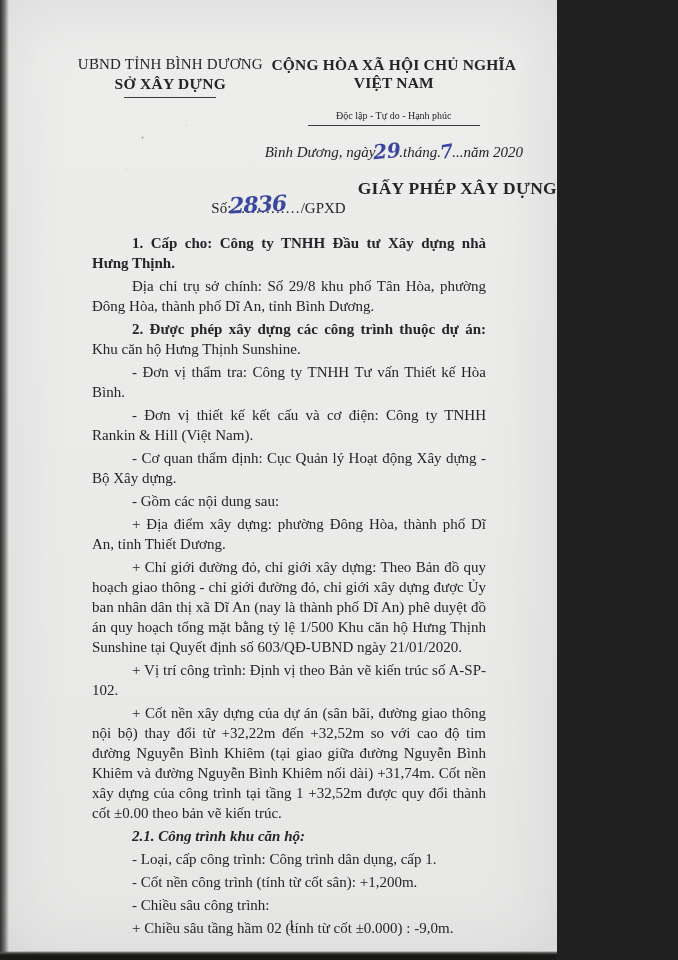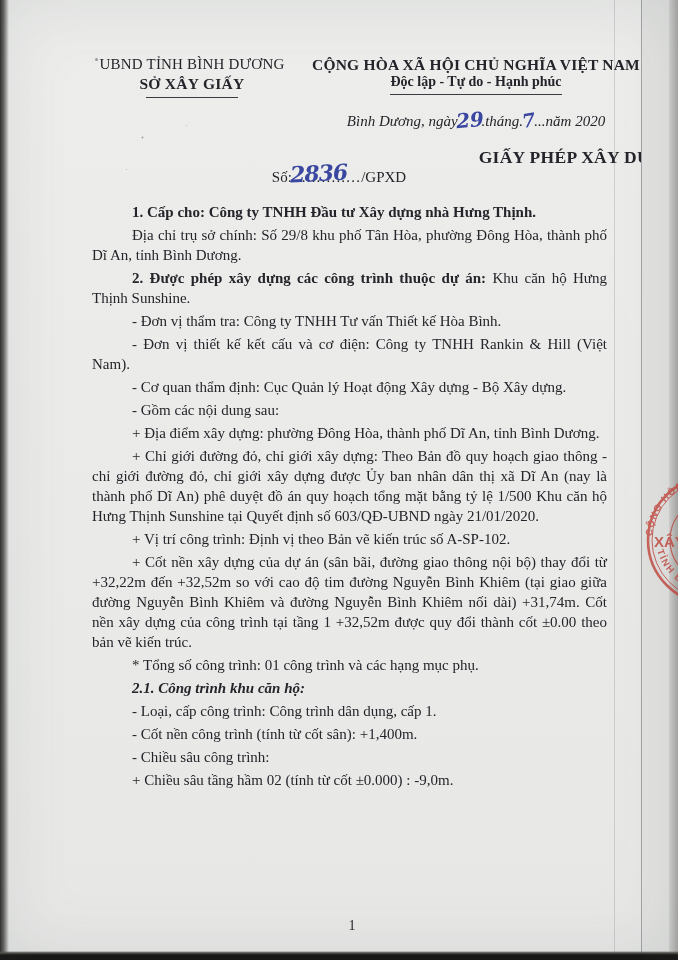--- a/index.html
+++ b/index.html
@@ -1,17 +1,17 @@
 <!DOCTYPE html>
 <html><head>
 <meta charset="utf-8">
 <style>
   html,body { margin:0; padding:0; background:#202020; }
   .page {
-    position:relative; width:678px; height:960px; overflow:hidden;
+    position:relative; width:557px; height:960px; overflow:hidden;
     background:linear-gradient(180deg,#edeeec 0%,#eaebe9 55%,#e7e8e6 100%);
     font-family:"Liberation Serif", serif; color:#24242a;
   }
   .vignette { position:absolute; inset:0; box-shadow:inset 0 0 70px rgba(80,85,95,.14); pointer-events:none; z-index:7; }
   
   .edge-left  { position:absolute; left:0; top:0; bottom:0; width:9px; z-index:6;
                 background:linear-gradient(90deg,#2e2e2c 0%,#6f6f6b 45%,rgba(190,190,186,0) 100%); }
   .edge-bottom{ position:absolute; left:0; right:0; bottom:0; height:9px; z-index:6;
                 background:linear-gradient(0deg,#141412 0%,#141412 55%,#55554f 80%,rgba(90,90,86,0) 100%); }
   .fold-line  { position:absolute; left:614px; top:0; bottom:0; width:1px; background:rgba(100,100,110,.22); z-index:3; }
@@ -23,21 +23,21 @@
             background:rgba(70,70,75,.5); z-index:2;
             box-shadow:46px 78px 0 -.5px rgba(70,70,75,.45), 30px 110px 0 -1px rgba(70,70,75,.4),
                        90px 66px 0 -1px rgba(70,70,75,.35), 58px 10px 0 -1px rgba(70,70,75,.3); }
   
   .header { display:flex; padding-top:56px; position:relative; z-index:2; }
   .header-left  { width:232px; margin-left:76px; text-align:center; }
   .header-right { flex:1; text-align:center; padding-right:34px; }
   .issuer-1 { font-size:15px; letter-spacing:.2px; }
   .issuer-2 { font-size:15.5px; font-weight:bold; margin-top:2px; letter-spacing:.3px; }
   .nat-1 { font-size:15.5px; font-weight:bold; letter-spacing:.2px; }
-  .nat-2 { font-size:14px; font-weight:bold; margin-top:0; }
+  .nat-2 { font-size:10px; font-weight:normal; margin-top:18px; }
   .rule { height:1px; background:#3a3a40; margin:4px auto 0; }
   .rule-left { width:92px; } .rule-right { width:172px; }
   .date-line { margin-top:12px; font-style:italic; font-size:15px; white-space:nowrap; }
   .hand { font-family:"DejaVu Serif", serif; font-style:italic; font-weight:bold; color:#3a47a0; }
   .hand-day   { display:inline-block; font-size:20px; transform:rotate(-5deg); margin:0 -2px; position:relative; top:1px; }
   .hand-month { display:inline-block; font-size:19px; transform:rotate(-9deg); margin:0 -1px; position:relative; top:1px; }
   
   .doc-title { margin-top:16px; text-align:right; font-weight:bold; font-size:17.5px; letter-spacing:.3px; position:relative; z-index:2; }
   .doc-number { text-align:center; font-size:15px; margin-top:1px; position:relative; z-index:2; }
   .num-field { position:relative; display:inline-block; min-width:52px; text-align:left; }
@@ -56,21 +56,21 @@
 </head>
 <body>
 
 <div class="page">
 
   <div class="specks"></div>
 
   <div class="header">
     <div class="header-left">
       <div class="issuer-1">UBND TỈNH BÌNH DƯƠNG</div>
-      <div class="issuer-2">SỞ XÂY GIẤY</div>
+      <div class="issuer-2">SỞ XÂY DỰNG</div>
       <div class="rule rule-left"></div>
     </div>
     <div class="header-right">
       <div class="nat-1">CỘNG HÒA XÃ HỘI CHỦ NGHĨA VIỆT NAM</div>
       <div class="nat-2">Độc lập - Tự do - Hạnh phúc</div>
       <div class="rule rule-right"></div>
       <div class="date-line"><span>Bình Dương, ngày</span><span class="hand hand-day">29</span><span>.tháng.</span><span class="hand hand-month">7</span><span>...năm 2020</span></div>
     </div>
   </div>
 
@@ -79,28 +79,27 @@
   <div class="doc-number"><span>Số:</span><span class="num-field"><span class="num-dots">..............</span><span class="hand hand-number">2836</span></span><span>/GPXD</span></div>
 
   <div class="content">
     <p><b>1. Cấp cho: Công ty TNHH Đầu tư Xây dựng nhà Hưng Thịnh.</b><span></span></p>
     <p><b></b><span>Địa chỉ trụ sở chính: Số 29/8 khu phố Tân Hòa, phường Đông Hòa, thành phố Dĩ An, tỉnh Bình Dương.</span></p>
     <p><b>2. Được phép xây dựng các công trình thuộc dự án:</b><span> Khu căn hộ Hưng Thịnh Sunshine.</span></p>
     <p><b></b><span>- Đơn vị thẩm tra: Công ty TNHH Tư vấn Thiết kế Hòa Bình.</span></p>
     <p><b></b><span>- Đơn vị thiết kế kết cấu và cơ điện: Công ty TNHH Rankin &amp; Hill (Việt Nam).</span></p>
     <p><b></b><span>- Cơ quan thẩm định: Cục Quản lý Hoạt động Xây dựng - Bộ Xây dựng.</span></p>
     <p><b></b><span>- Gồm các nội dung sau:</span></p>
-    <p><b></b><span>+ Địa điểm xây dựng: phường Đông Hòa, thành phố Dĩ An, tỉnh Bình Dương.</span></p>
+    <p><b></b><span>+ Địa điểm xây dựng: phường Đông Hòa, thành phố Dĩ An, tỉnh Thiết Dương.</span></p>
     <p><b></b><span>+ Chỉ giới đường đỏ, chỉ giới xây dựng: Theo Bản đồ quy hoạch giao thông - chỉ giới đường đỏ, chỉ giới xây dựng được Ủy ban nhân dân thị xã Dĩ An (nay là thành phố Dĩ An) phê duyệt đồ án quy hoạch tổng mặt bằng tỷ lệ 1/500 Khu căn hộ Hưng Thịnh Sunshine tại Quyết định số 603/QĐ-UBND ngày 21/01/2020.</span></p>
     <p><b></b><span>+ Vị trí công trình: Định vị theo Bản vẽ kiến trúc số A-SP-102.</span></p>
     <p><b></b><span>+ Cốt nền xây dựng của dự án (sân bãi, đường giao thông nội bộ) thay đổi từ +32,22m đến +32,52m so với cao độ tim đường Nguyễn Bình Khiêm (tại giao giữa đường Nguyễn Bình Khiêm và đường Nguyễn Bình Khiêm nối dài) +31,74m. Cốt nền xây dựng của công trình tại tầng 1 +32,52m được quy đổi thành cốt ±0.00 theo bản vẽ kiến trúc.</span></p>
-    <p><b></b><span>* Tổng số công trình: 01 công trình và các hạng mục phụ.</span></p>
     <p><b class="bi">2.1. Công trình khu căn hộ:</b><span></span></p>
     <p><b></b><span>- Loại, cấp công trình: Công trình dân dụng, cấp 1.</span></p>
-    <p><b></b><span>- Cốt nền công trình (tính từ cốt sân): +1,400m.</span></p>
+    <p><b></b><span>- Cốt nền công trình (tính từ cốt sân): +1,200m.</span></p>
     <p><b></b><span>- Chiều sâu công trình:</span></p>
     <p><b></b><span>+ Chiều sâu tầng hầm 02 (tính từ cốt ±0.000) : -9,0m.</span></p>
   </div>
 
   <div class="page-number">1</div>
 
   <svg class="stamp" viewBox="0 0 164 164" xmlns="http://www.w3.org/2000/svg">
     <defs>
       <path id="arcTop" d="M 22,82 A 60,60 0 1 1 142,82" fill="none"></path>
       <path id="arcBottom" d="M 26,88 A 57,57 0 0 0 138,88" fill="none"></path>

